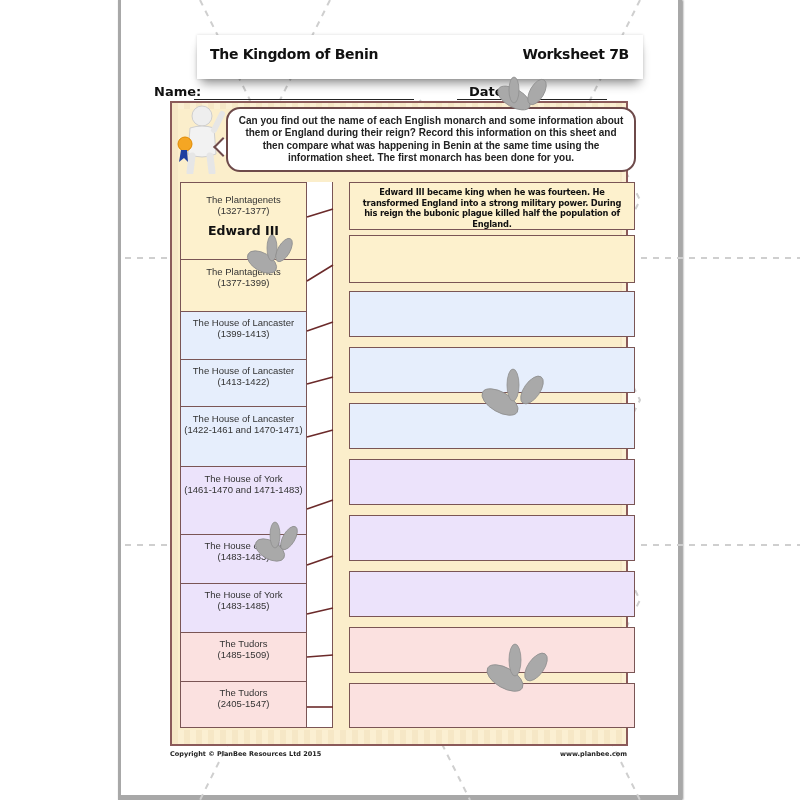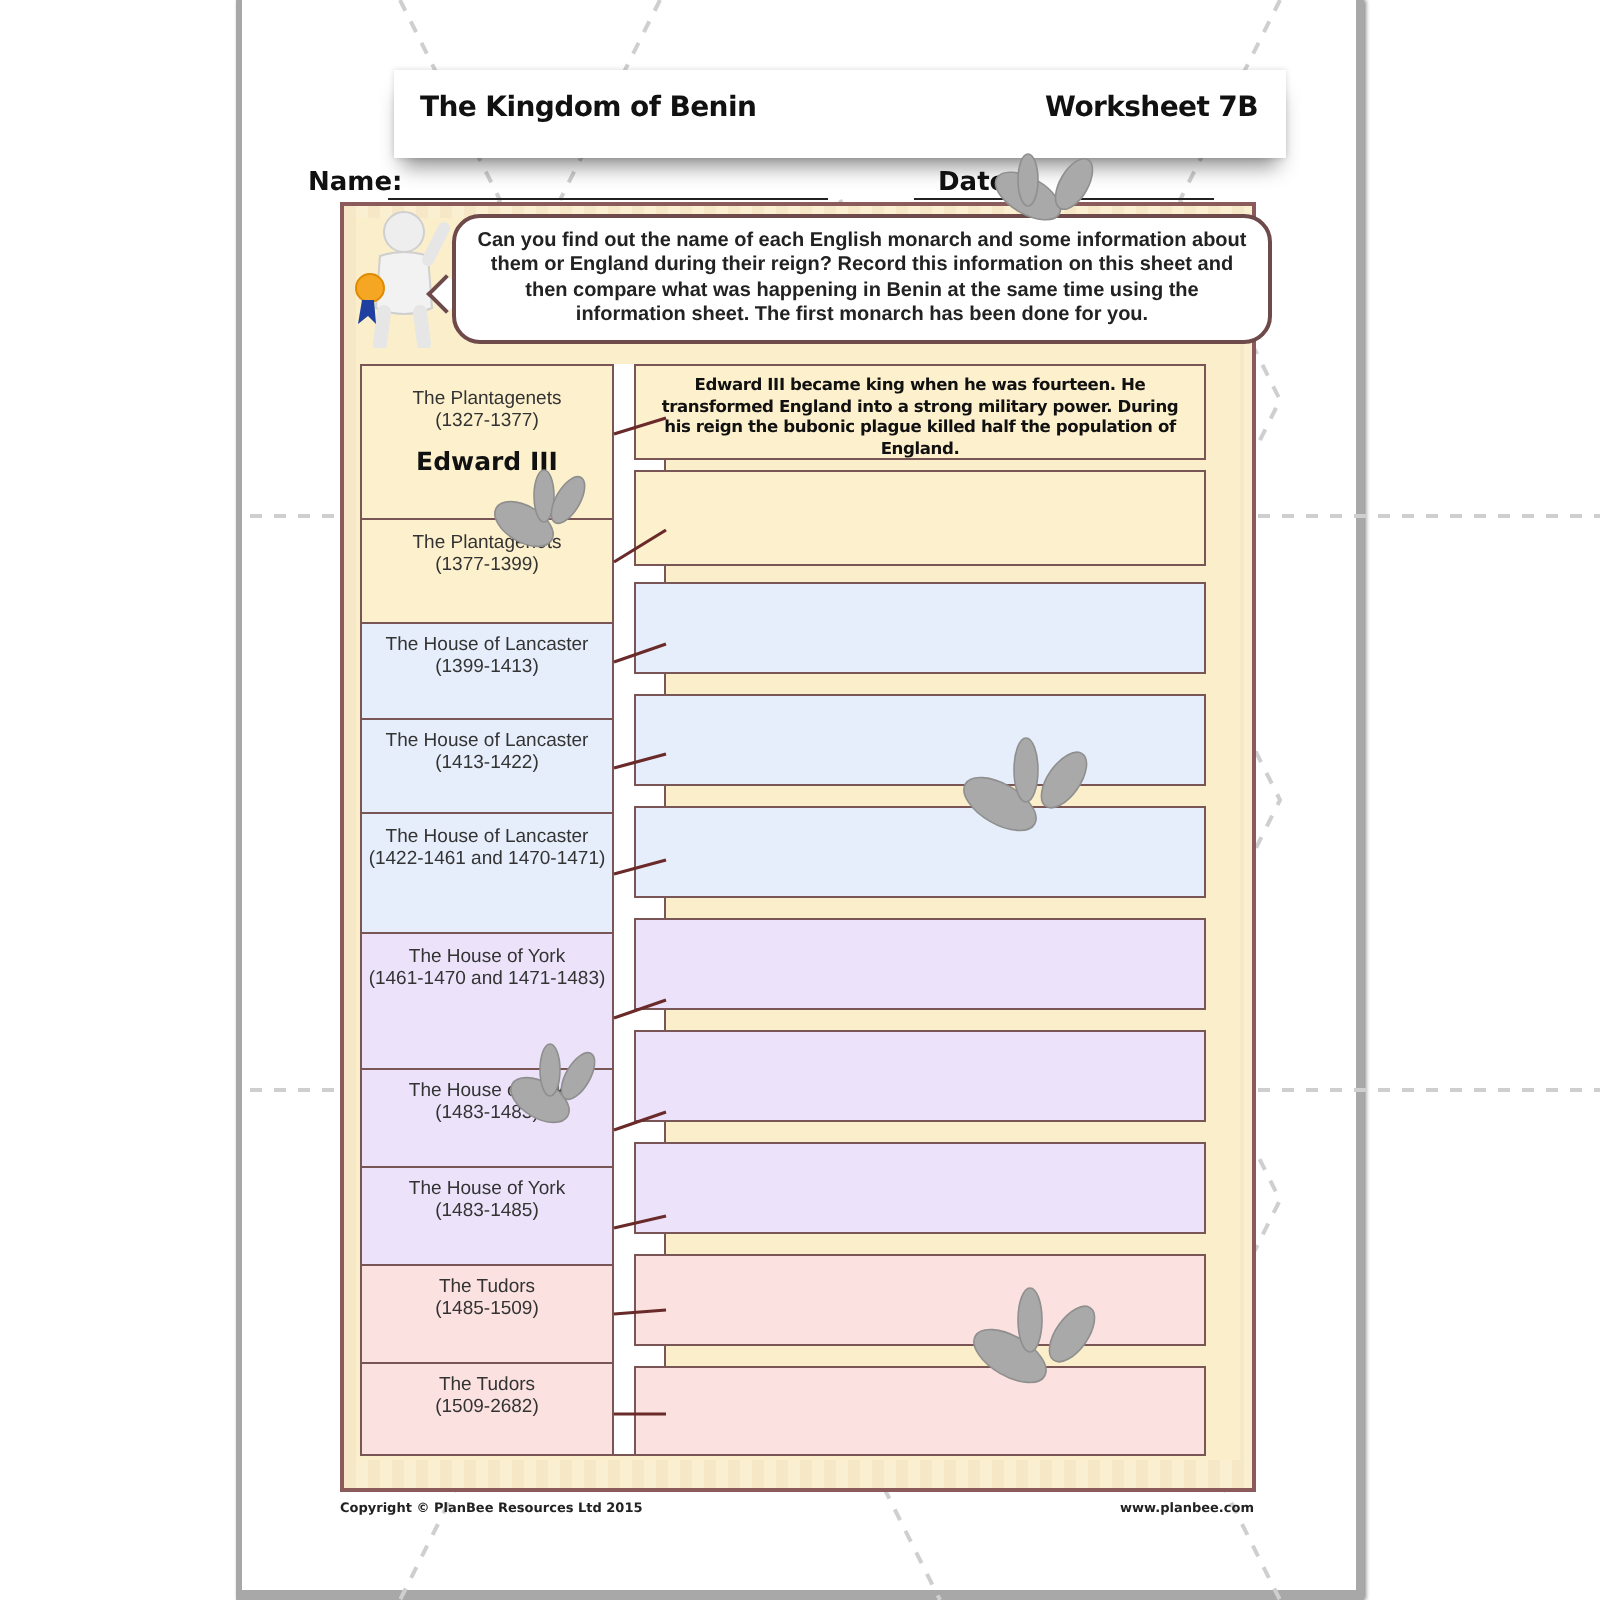--- a/index.html
+++ b/index.html
@@ -76,21 +76,21 @@
     border-bottom: 1px solid #7a5555;
     font-family: "Liberation Sans", sans-serif; font-size: 9.5px; line-height: 11px; color: #333;
     text-align: center; padding-top: 10px;
   }
   .lrow .monarch {
     display: block; margin-top: 9px;
     font-family: "DejaVu Sans", sans-serif; font-weight: bold; font-size: 12.5px; color: #111;
   }
 
   .rbox {
-    position: absolute; left: 317px; width: 286px;
+    position: absolute; left: 349px; width: 286px;
     border: 1.5px solid #7a5555;
     font-family: "DejaVu Sans", sans-serif; font-weight: bold; font-size: 8.3px; line-height: 10.5px; color: #111;
     text-align: center; padding: 4px 6px; letter-spacing: -0.2px;
   }
 
   .y { background: #fdf1cd; }
   .b { background: #e6eefc; }
   .p { background: #ece3fb; }
   .k { background: #fbe1e0; }
 
@@ -180,21 +180,21 @@
   <div class="lrow p" style="top:401px;height:49px;padding-top:5px;">
     <span>The House of York</span><br>
     <span>(1483-1485)</span>
   </div>
   <div class="lrow k" style="top:450px;height:49px;padding-top:5px;">
     <span>The Tudors</span><br>
     <span>(1485-1509)</span>
   </div>
   <div class="lrow k" style="top:499px;height:45px;padding-top:5px;border-bottom:none;">
     <span>The Tudors</span><br>
-    <span>(1509-2682)</span>
+    <span>(2405-1547)</span>
   </div>
 </div>
 
 <div class="white-strip"></div>
 
 <div class="rbox y" style="top:182px;height:48px;">
   <span>Edward III became king when he was fourteen. He transformed England into a strong military power. During his reign the bubonic plague killed half the population of England.</span>
 </div>
 <div class="rbox y" style="top:235px;height:48px;"><span></span></div>
 <div class="rbox b" style="top:291px;height:46px;"><span></span></div>

